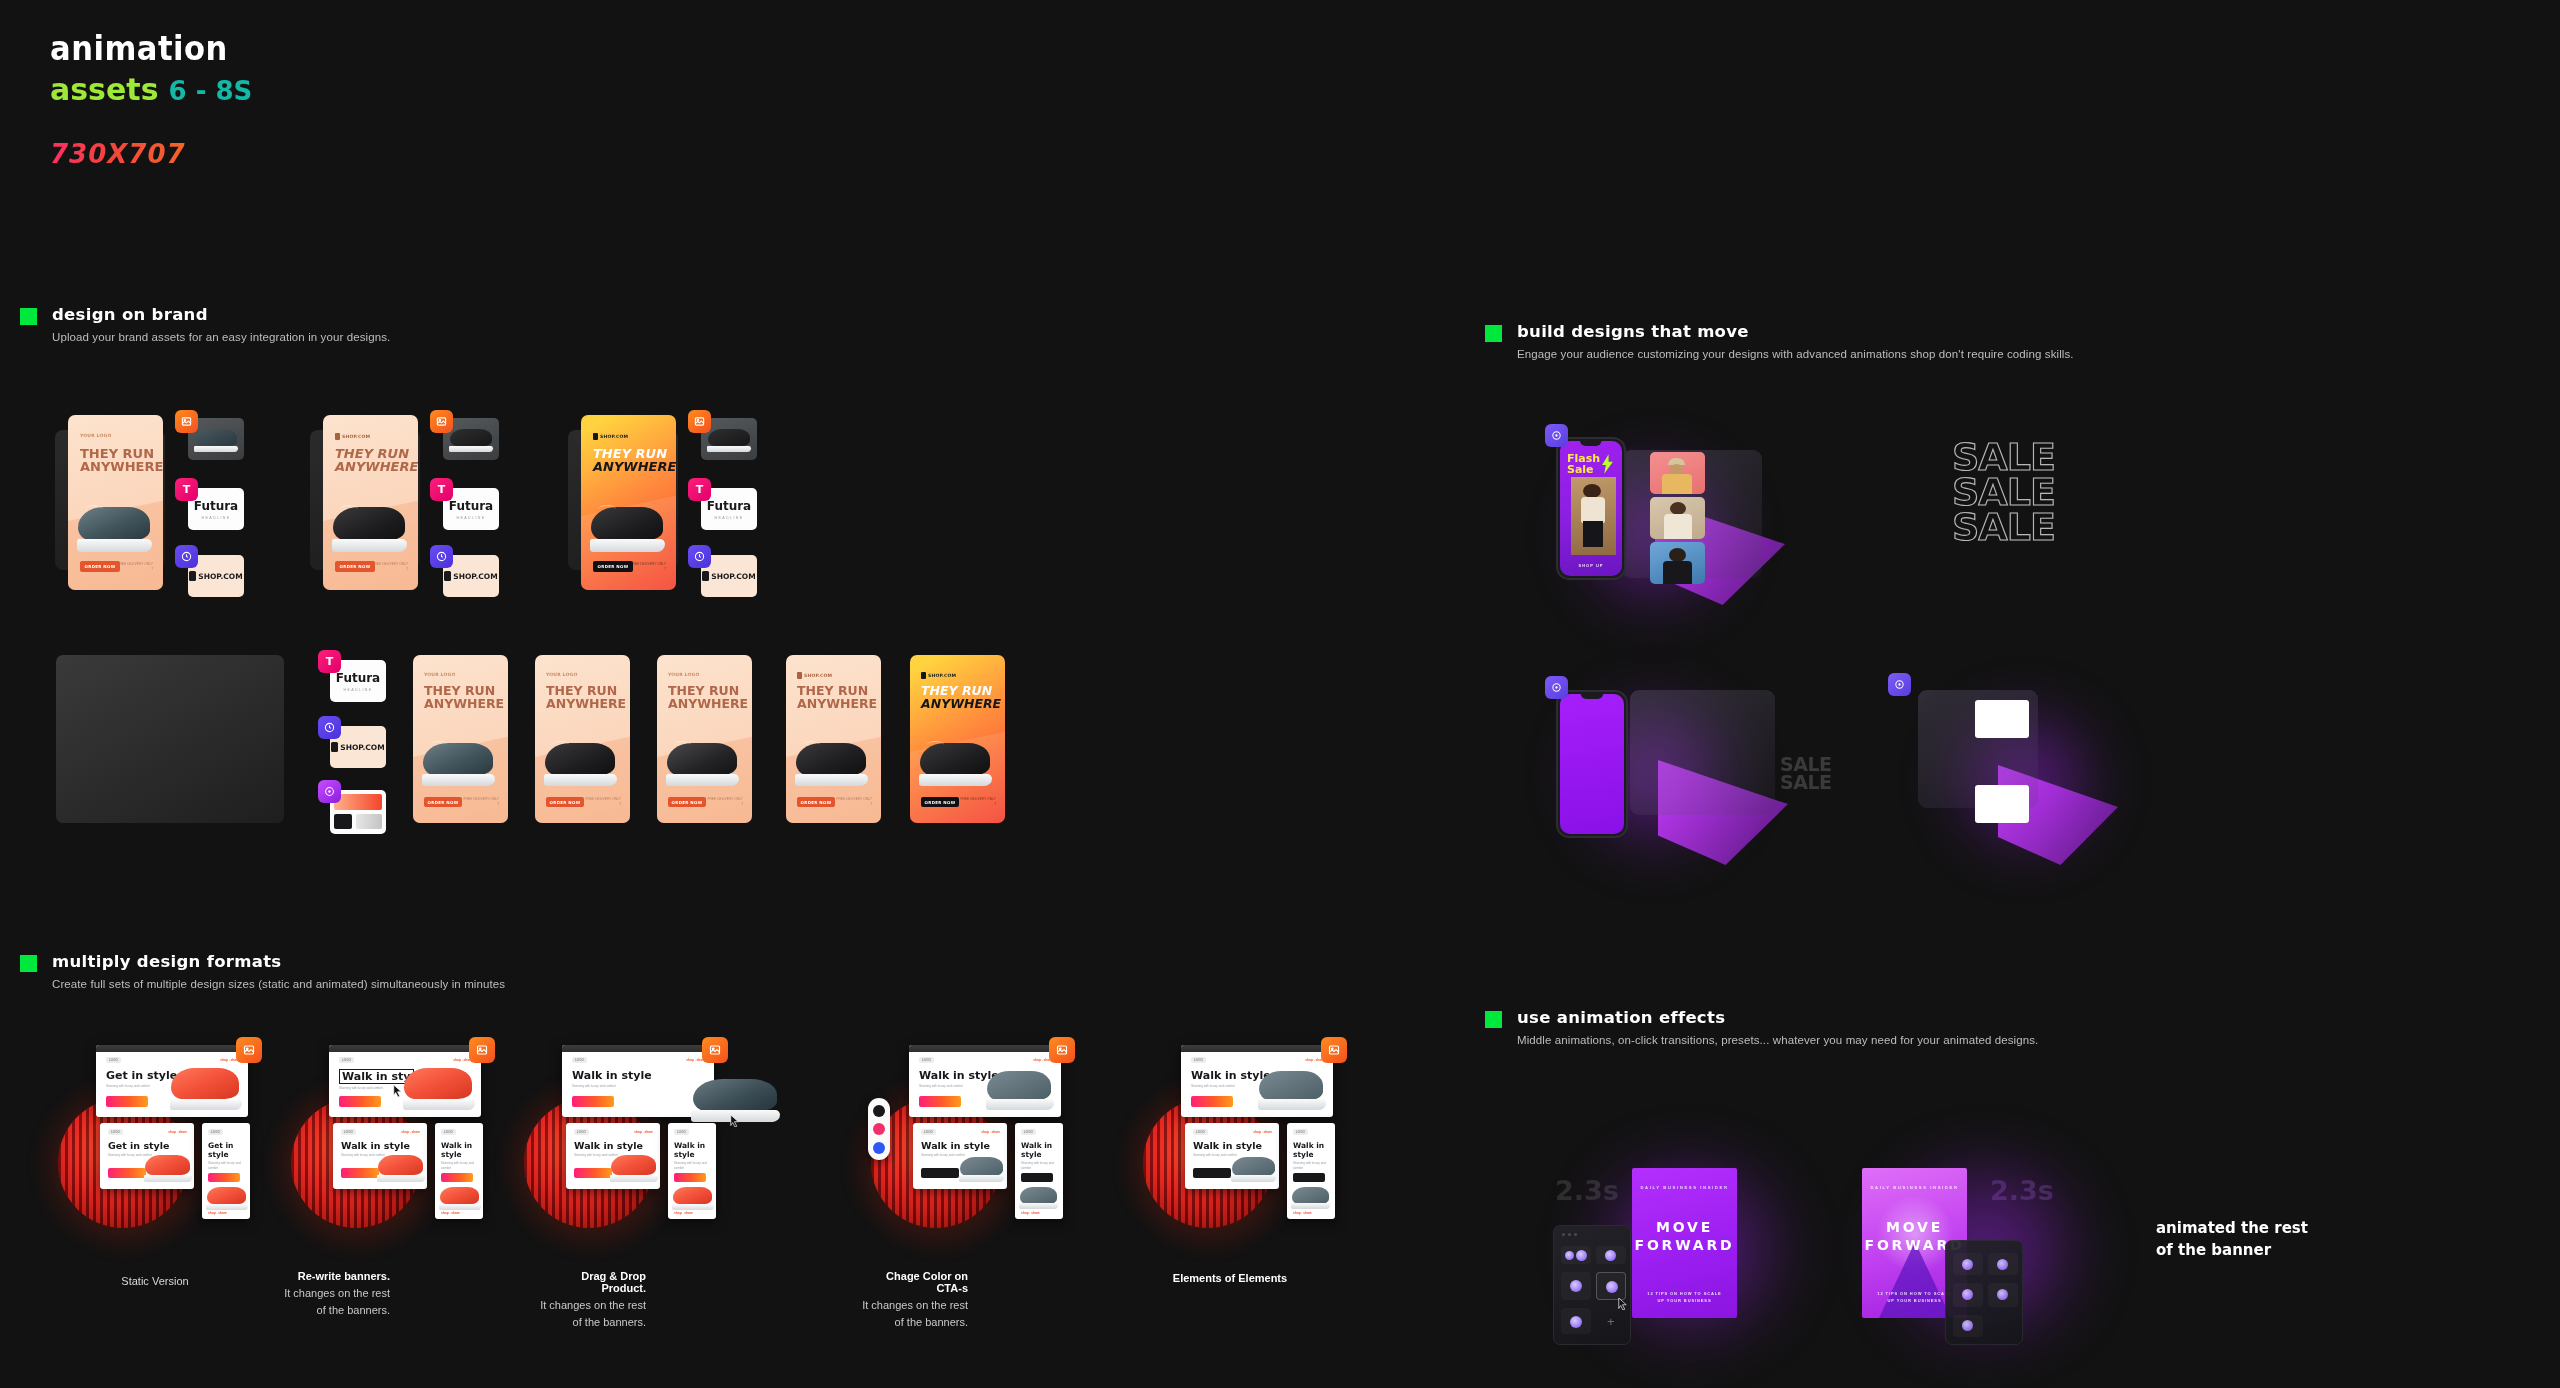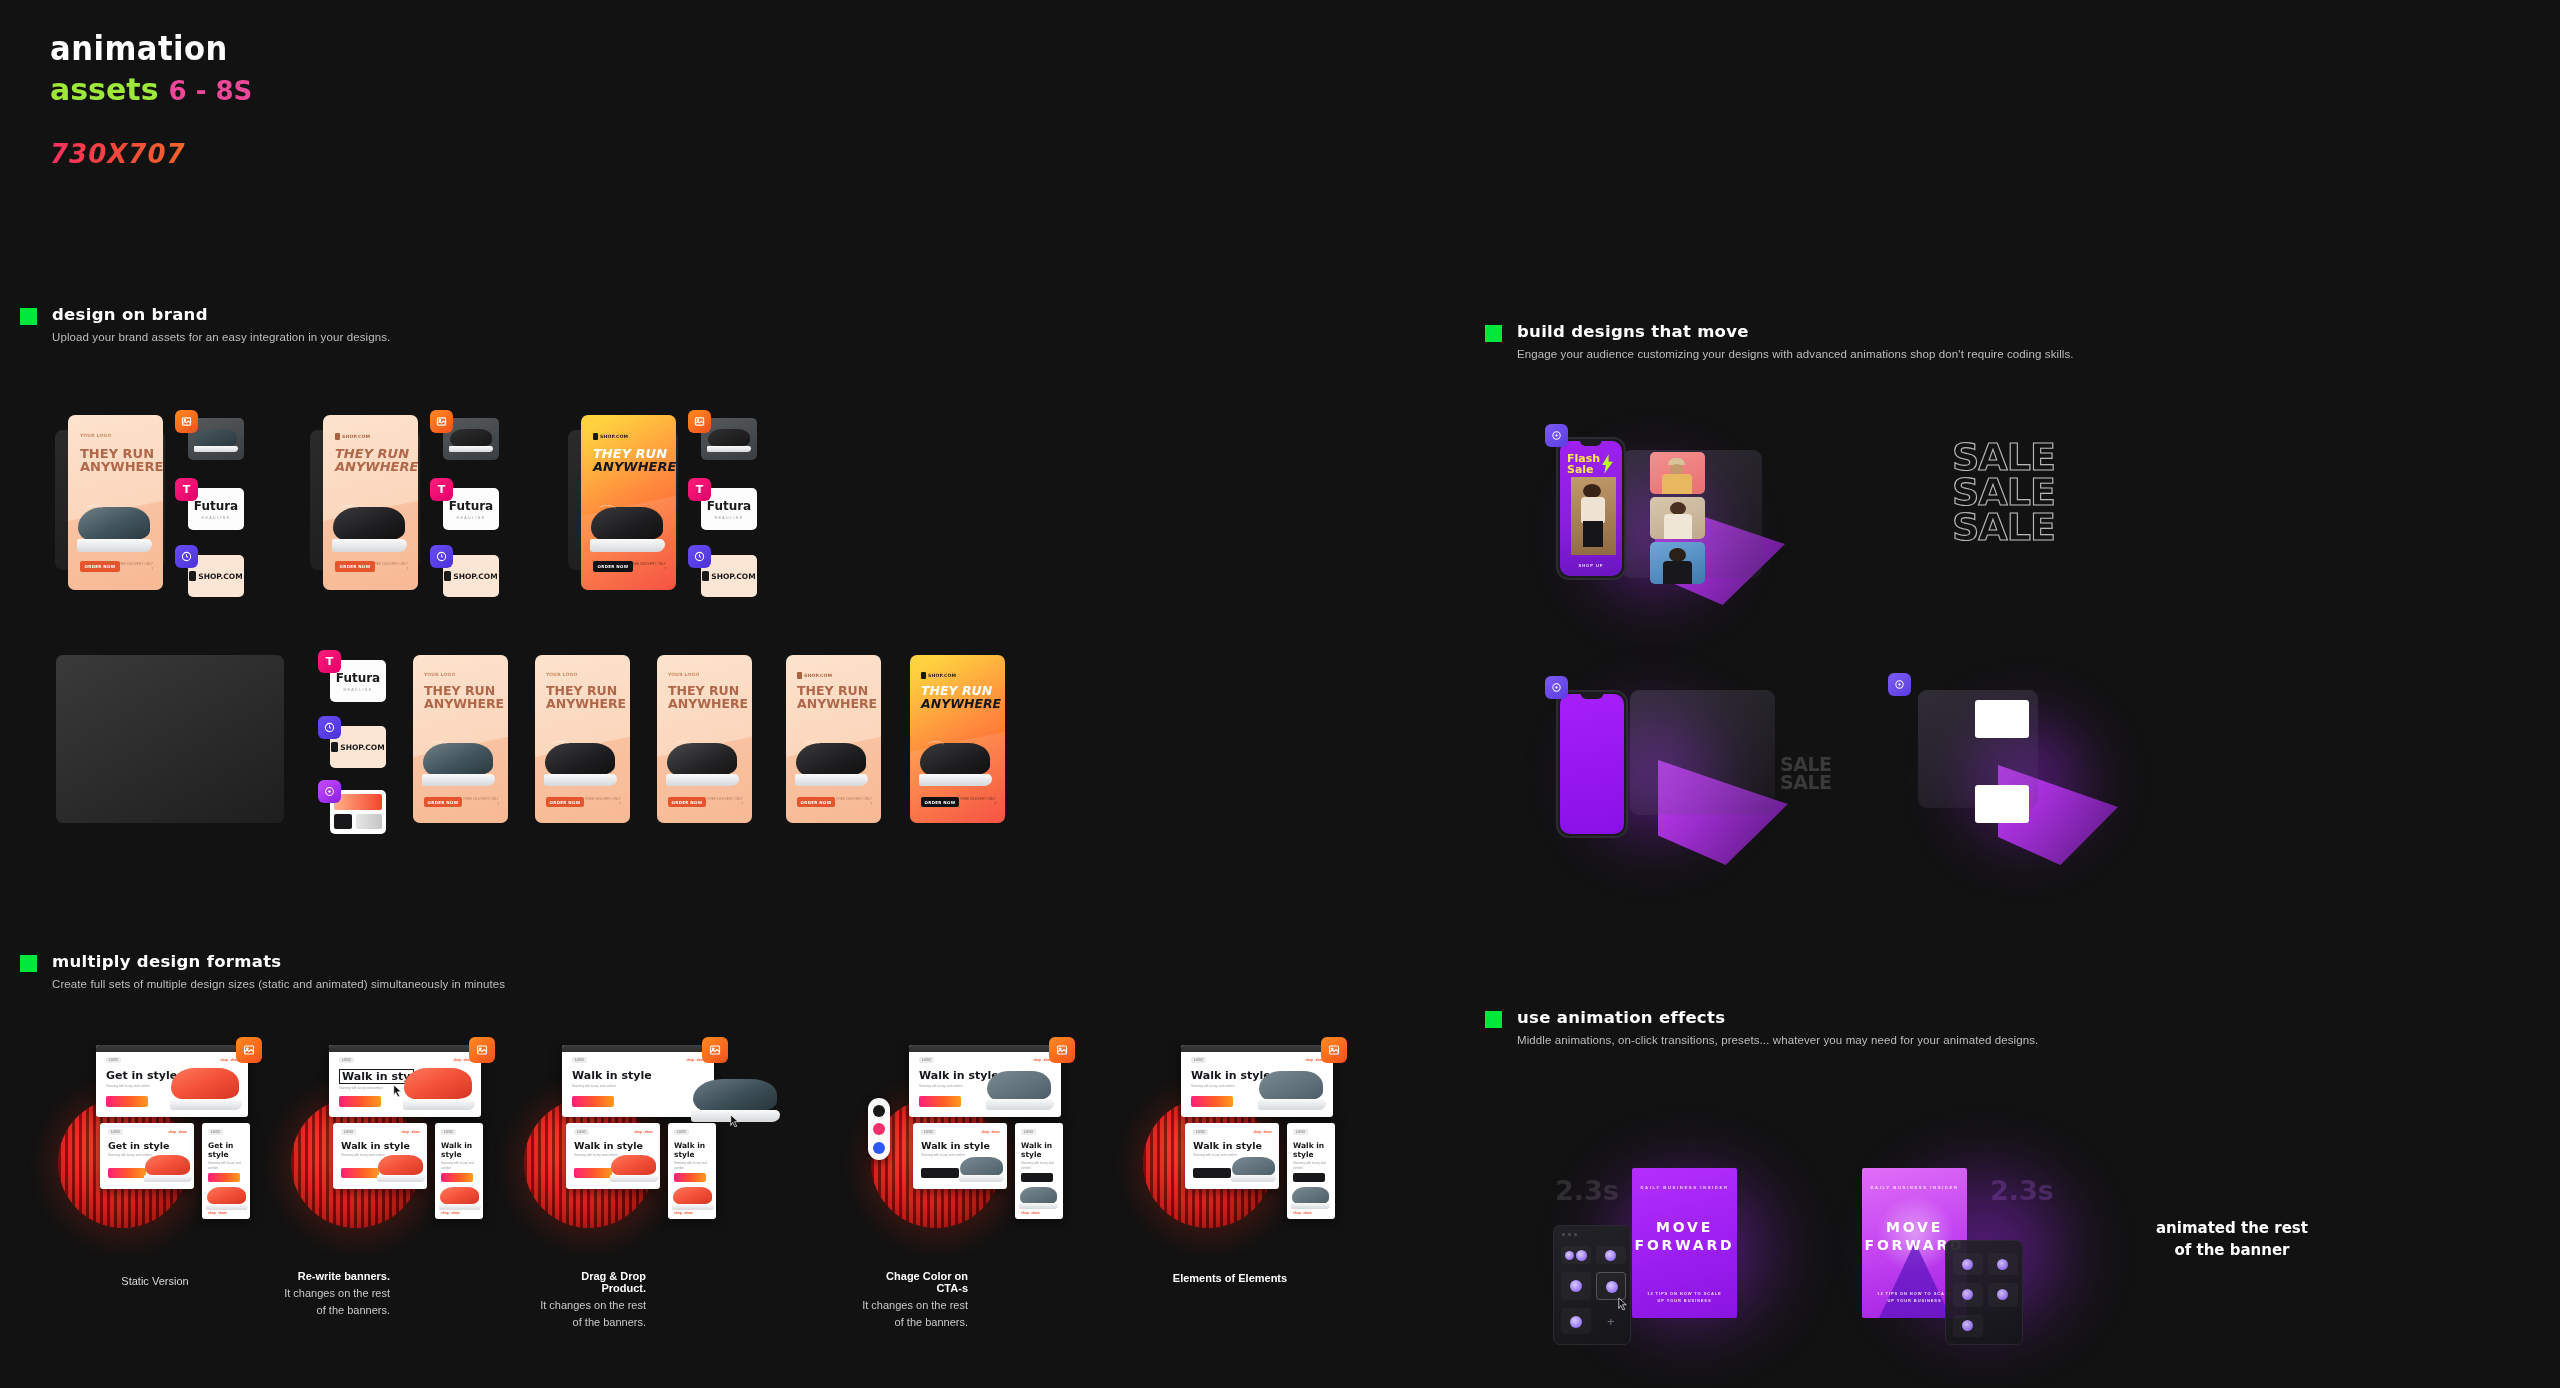--- a/index.html
+++ b/index.html
@@ -13,21 +13,21 @@
   
   .title-block { position: absolute; left: 50px; top: 28px; }
   .title-l1 {
     font-size: 34px; font-weight: 700; letter-spacing: 0.5px;
     color: #ffffff; font-family: "DejaVu Sans", sans-serif;
     text-transform: lowercase; font-stretch: condensed;
   }
   .title-l2 { margin-top: 4px; font-size: 30px; font-weight: 700;
     font-family: "DejaVu Sans", sans-serif; }
   .title-assets { color: #9de838; text-transform: lowercase; }
-  .title-dur { color: #ec4899; margin-left: 10px; font-size: 26px; }
+  .title-dur { color: #14b8a6; margin-left: 10px; font-size: 26px; }
   .title-dims {
     margin-top: 32px; font-size: 26px; font-weight: 700;
     font-family: "DejaVu Sans", sans-serif;
     background: linear-gradient(90deg,#ff2e63 0%,#f4453c 45%,#f4652a 100%);
     -webkit-background-clip: text; background-clip: text;
     -webkit-text-fill-color: transparent; color: #ff2e63;
     display: inline-block; letter-spacing: 1px; font-style: italic;
   }
 
   
@@ -164,21 +164,21 @@
     color:rgba(255,255,255,0.85); }
   .timetext { position:absolute; font-size:27px; font-weight:800; color:#2e2e2e;
     font-family:"DejaVu Sans",sans-serif; }
   .fxpanel { position:absolute; border-radius:7px; z-index:5;
     background: linear-gradient(160deg,#222228,#16161a); border:1px solid #2a2a31; }
   .fxdot { position:absolute; border-radius:50%;
     background: radial-gradient(circle at 40% 38%, #d9ccff, #7a4df0); }
   .fxslot { position:absolute; border-radius:4px; background: rgba(255,255,255,0.035); }
 
   .anim-rest { position:absolute; font-size:15px; font-weight:700; line-height:1.45;
-    font-family:"DejaVu Sans",sans-serif; color:#fff; text-transform:lowercase;text-align:center; }
+    font-family:"DejaVu Sans",sans-serif; color:#fff; text-transform:lowercase; }
 </style>
 </head>
 <body>
 
 <div class="title-block">
   <div class="title-l1">ANIMATION</div>
   <div class="title-l2">
     <span class="title-assets">ASSETS</span><span class="title-dur">6 - 8S</span>
   </div>
   <div class="title-dims">730X707</div>

